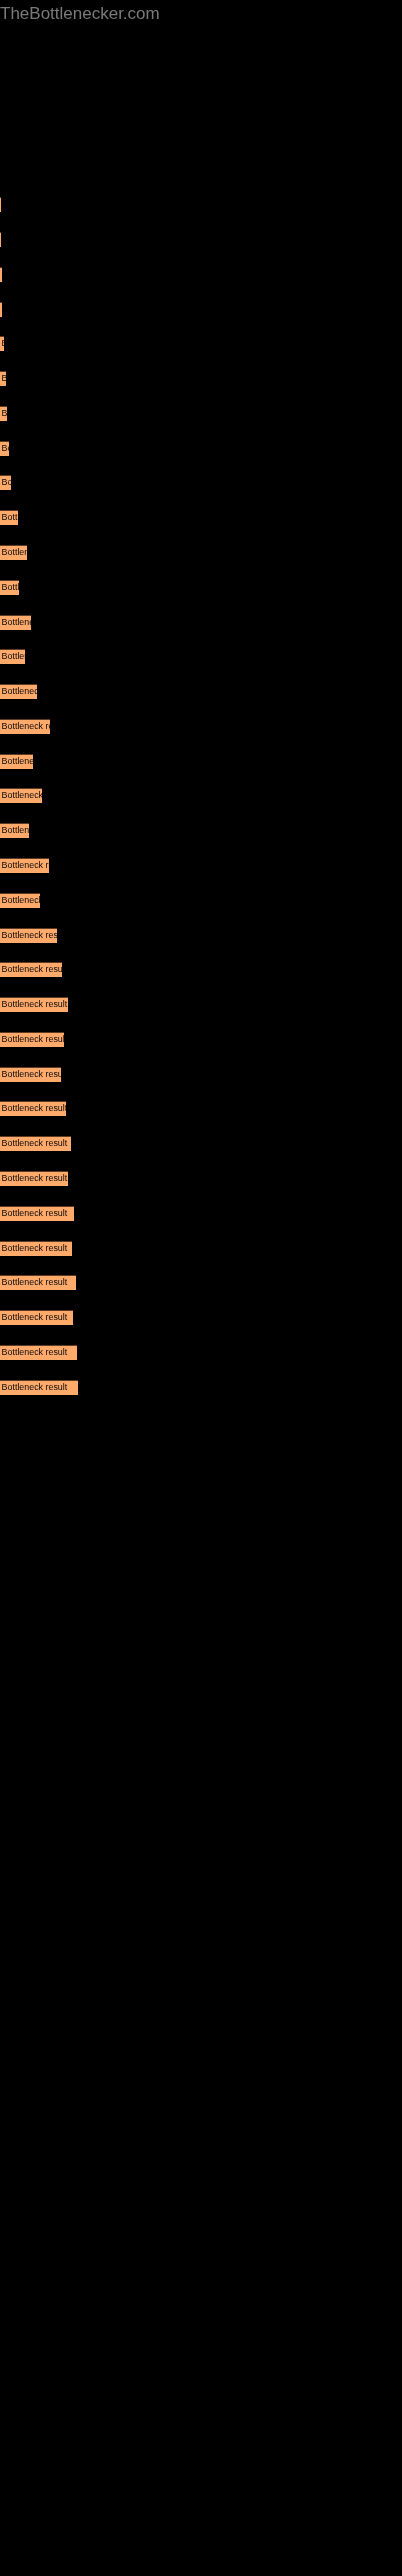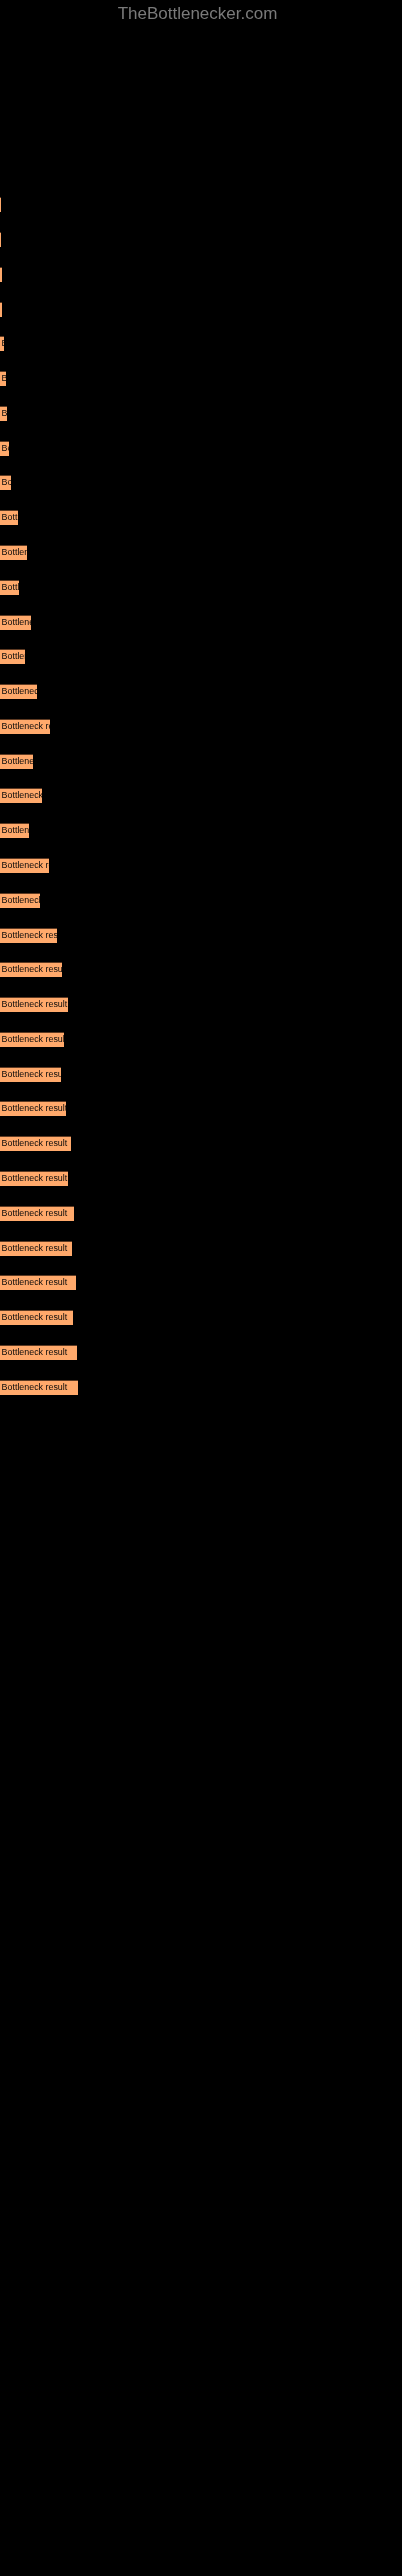--- a/index.html
+++ b/index.html
@@ -19,21 +19,21 @@
   #site-header {
     position: absolute;
     top: 0;
     left: 0;
     width: 403px;
     height: 27px;
     box-sizing: border-box;
     padding-right: 8px;
     display: flex;
     align-items: center;
-    justify-content: center;
+    justify-content: flex-start;
   }
   #site-title {
     color: #7a7a7a;
     font-size: 17px;
     line-height: 17px;
     letter-spacing: 0px;
     white-space: nowrap;
     font-family: "Liberation Sans", sans-serif;
   }
 

